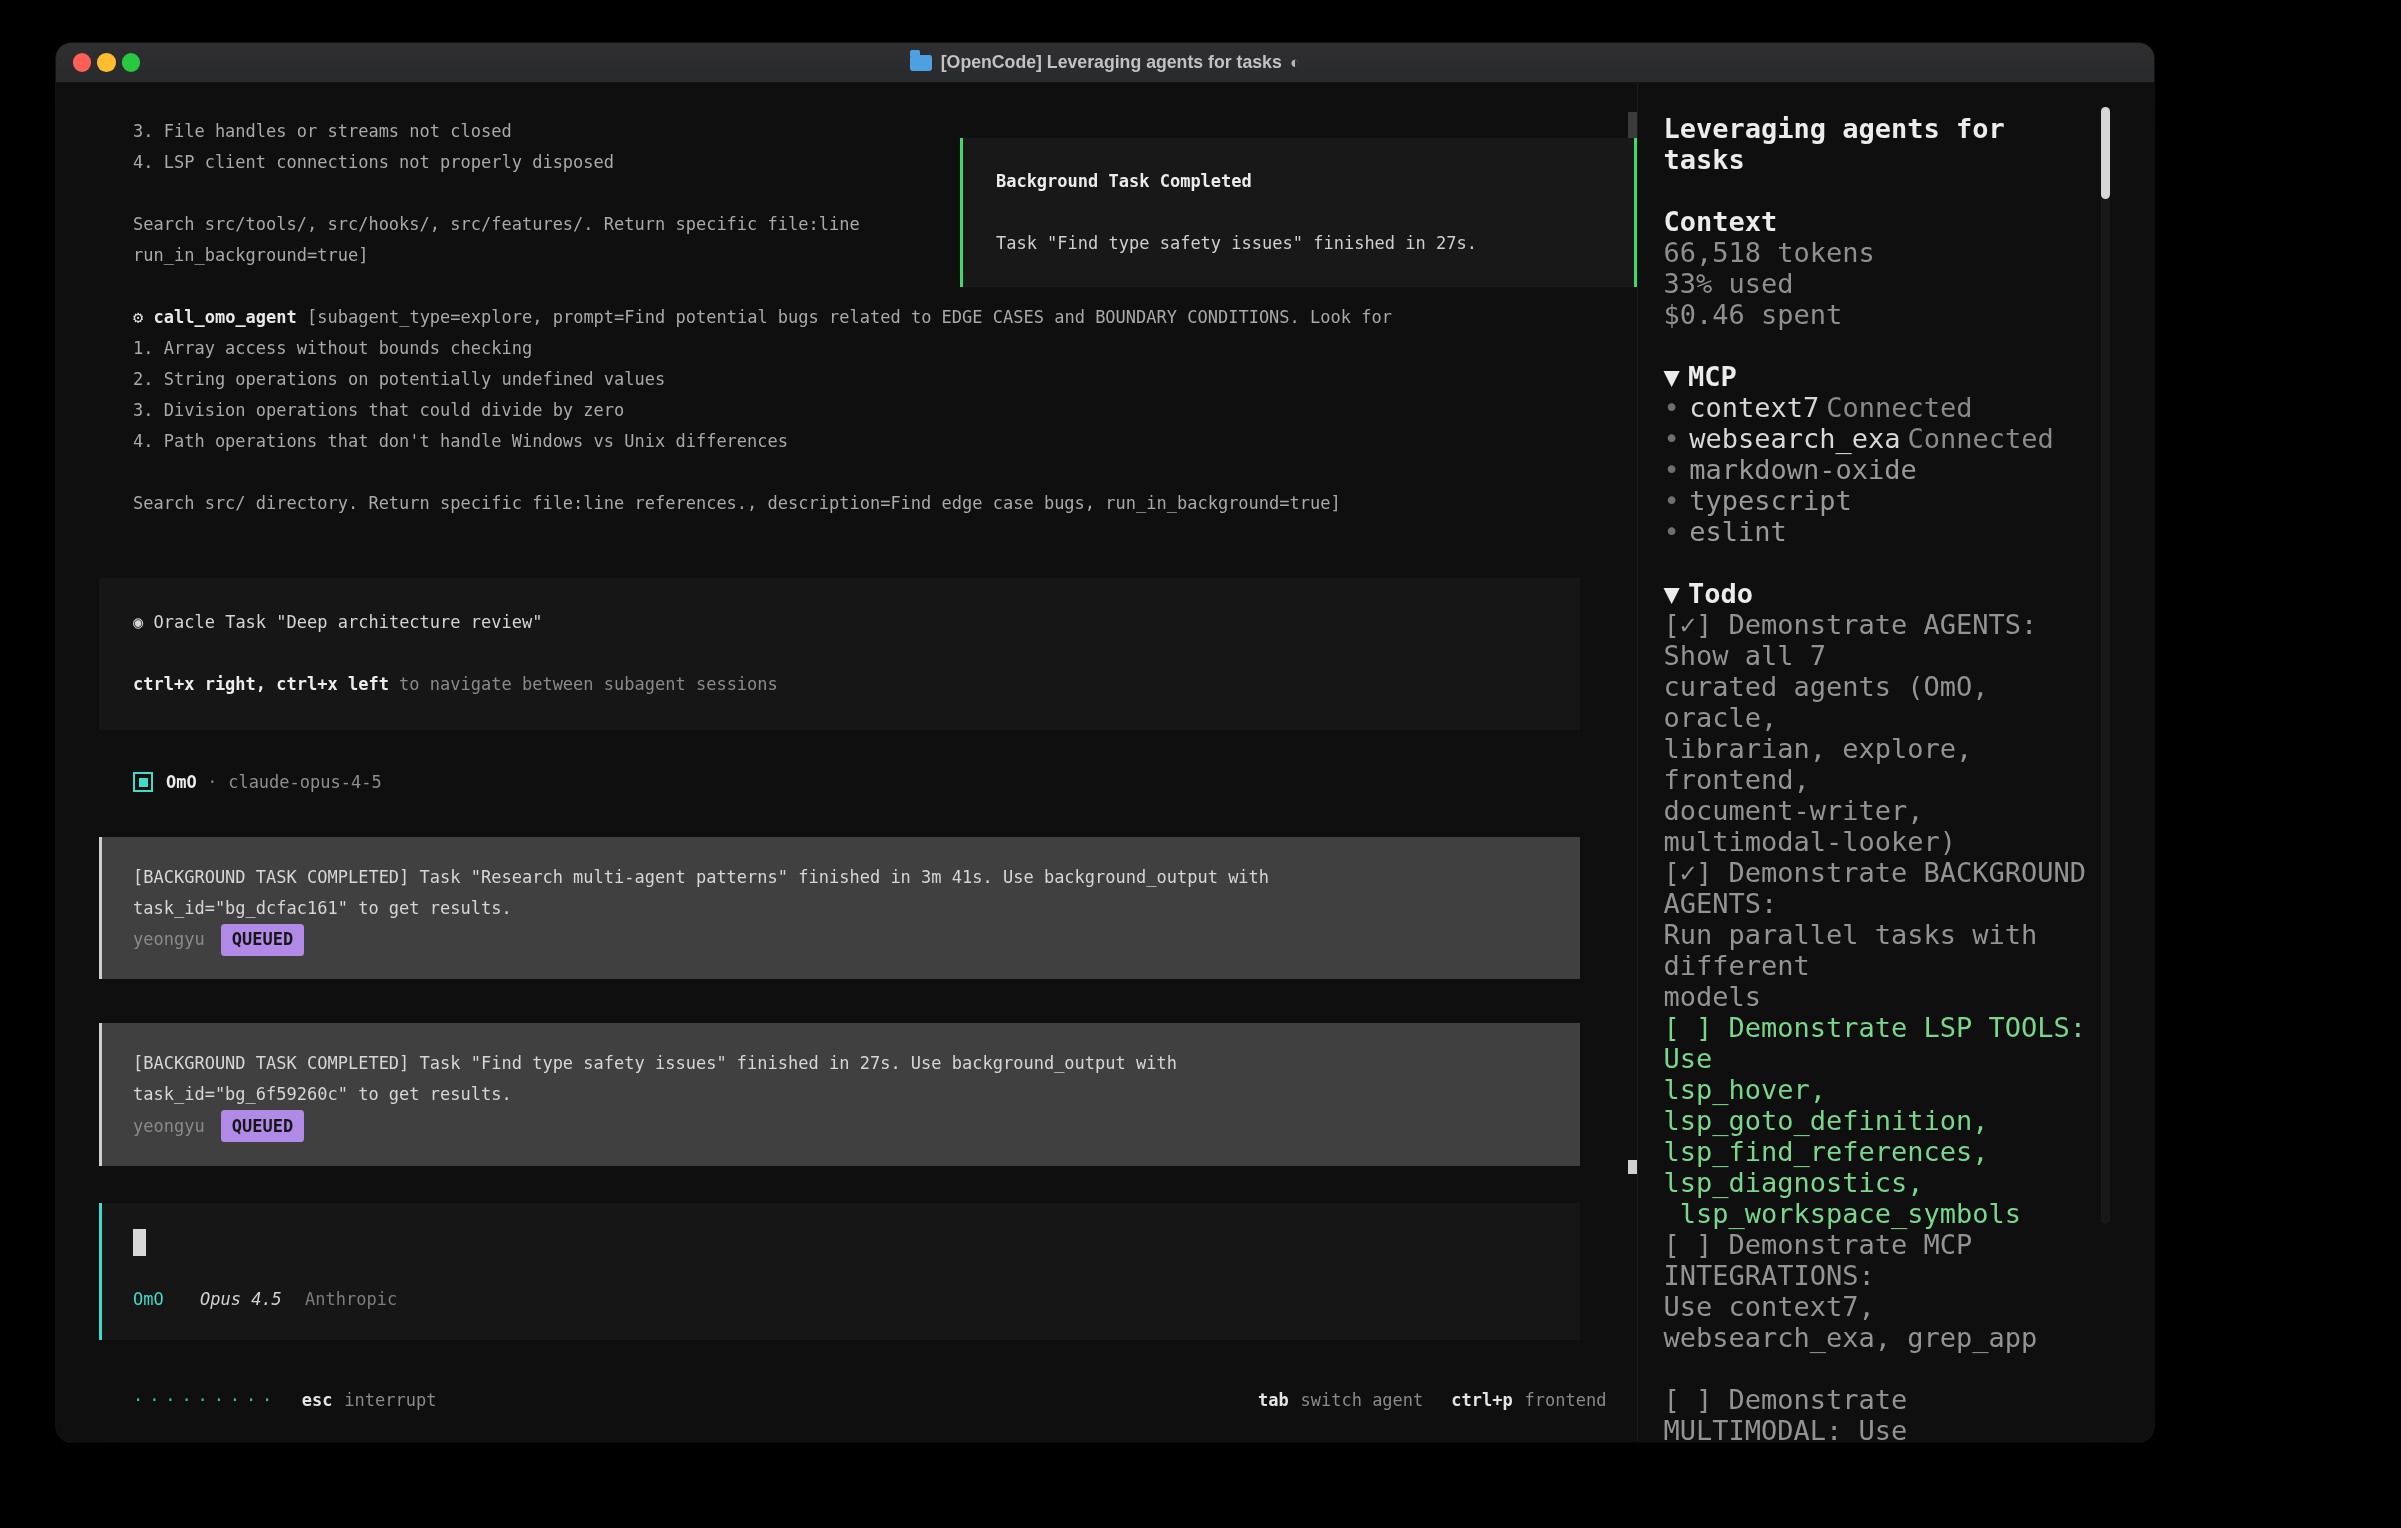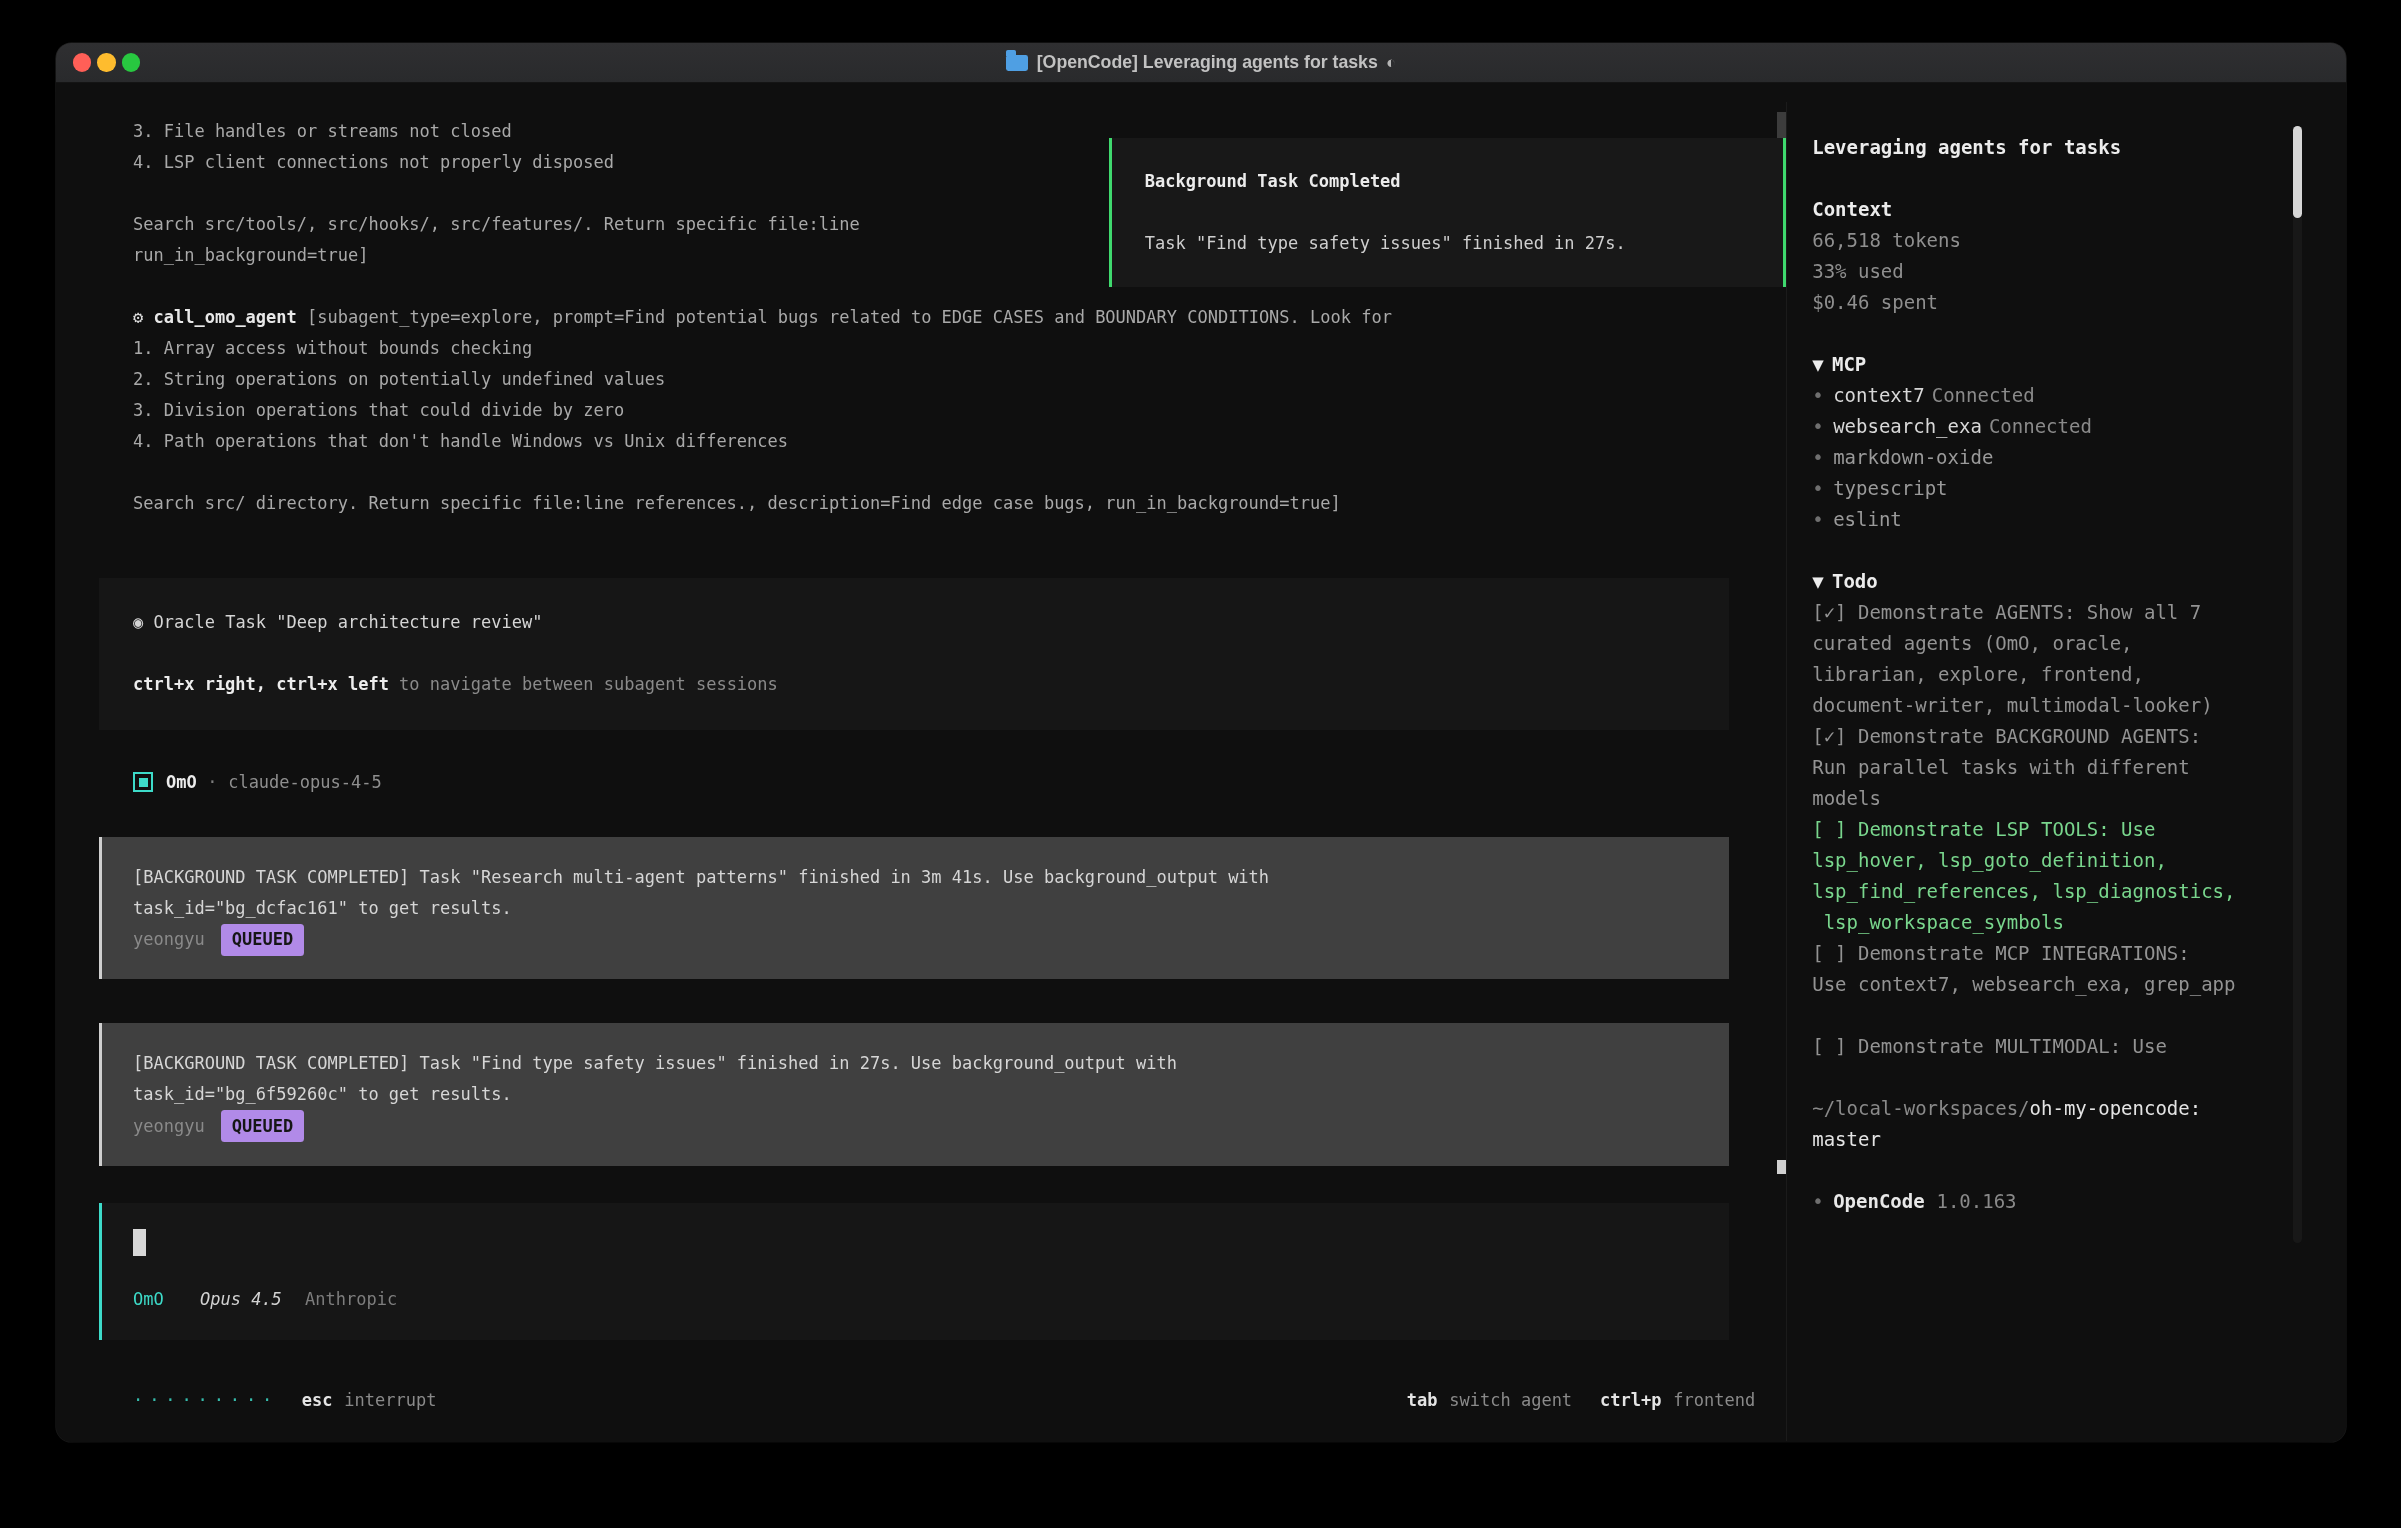--- a/index.html
+++ b/index.html
@@ -1,19 +1,19 @@
 <!DOCTYPE html>
 <html style="font-size:9.5px"><head>
 <meta charset="utf-8">
 <style>
   * { margin:0; padding:0; box-sizing:border-box; }
   html,body { width:2401px; height:1528px; background:#000; overflow:hidden;
               font-family:"DejaVu Sans Mono","DejaVu Sans",monospace; }
 
-  .window { position:absolute; left:56px; top:43px; width:2290px; height:1399px;
+  .window { position:absolute; left:56px; top:43px; width:2098px; height:1399px;
             background:#0f0f0f; border-radius:15.4px; overflow:hidden;
             box-shadow:0 23.6px 71px rgba(0,0,0,.85), 0 0 0 0.6px #2a2a2a; }
 
   
   .titlebar { height:40px; background:linear-gradient(#2f2f31,#292a2c);
               border-bottom:0.6px solid #141414; display:flex; align-items:center;
               position:relative; }
   .lights { position:absolute; left:16.5px; top:0; height:100%; display:flex;
             align-items:center; gap:6.5px; }
   .light { width:18.3px; height:18.3px; border-radius:50%; }
@@ -27,22 +27,22 @@
   .folder::before { content:""; position:absolute; top:-4.1px; left:0; width:10px;
                     height:5.3px; background:#4f9fe3; border-radius:1.8px 1.8px 0 0; }
   .moon { color:#b5b5b5; font-size:16.5px; font-weight:400; }
 
   
   .content { display:flex; height:1358px; }
   .main { width:1731px; position:relative; display:flex; flex-direction:column;
           padding:32.5px 31px 25px 43px; font-size:17px; line-height:31px;
           color:#a9a9a9; }
   .sidebar { width:560px; position:relative; padding:29.5px 53px 0 25px;
-             font-size:19px; line-height:31px; color:#9a9a9a;
-             border-left:0.6px solid #1b1b1b;margin-top:19px; }
+             font-size:27px; line-height:31px; color:#9a9a9a;
+             border-left:0.6px solid #1b1b1b; }
 
   pre.term { font-family:inherit; white-space:pre-wrap; word-break:break-word; }
   .indent { margin-left:34px; }
 
   
   .tool-line { margin:31px 0 0 34px; white-space:pre-wrap; }
   .tool-line .gear { color:#dcdcdc; }
   .tool-line .tname { color:#e8e8e8; font-weight:bold; }
 
   

